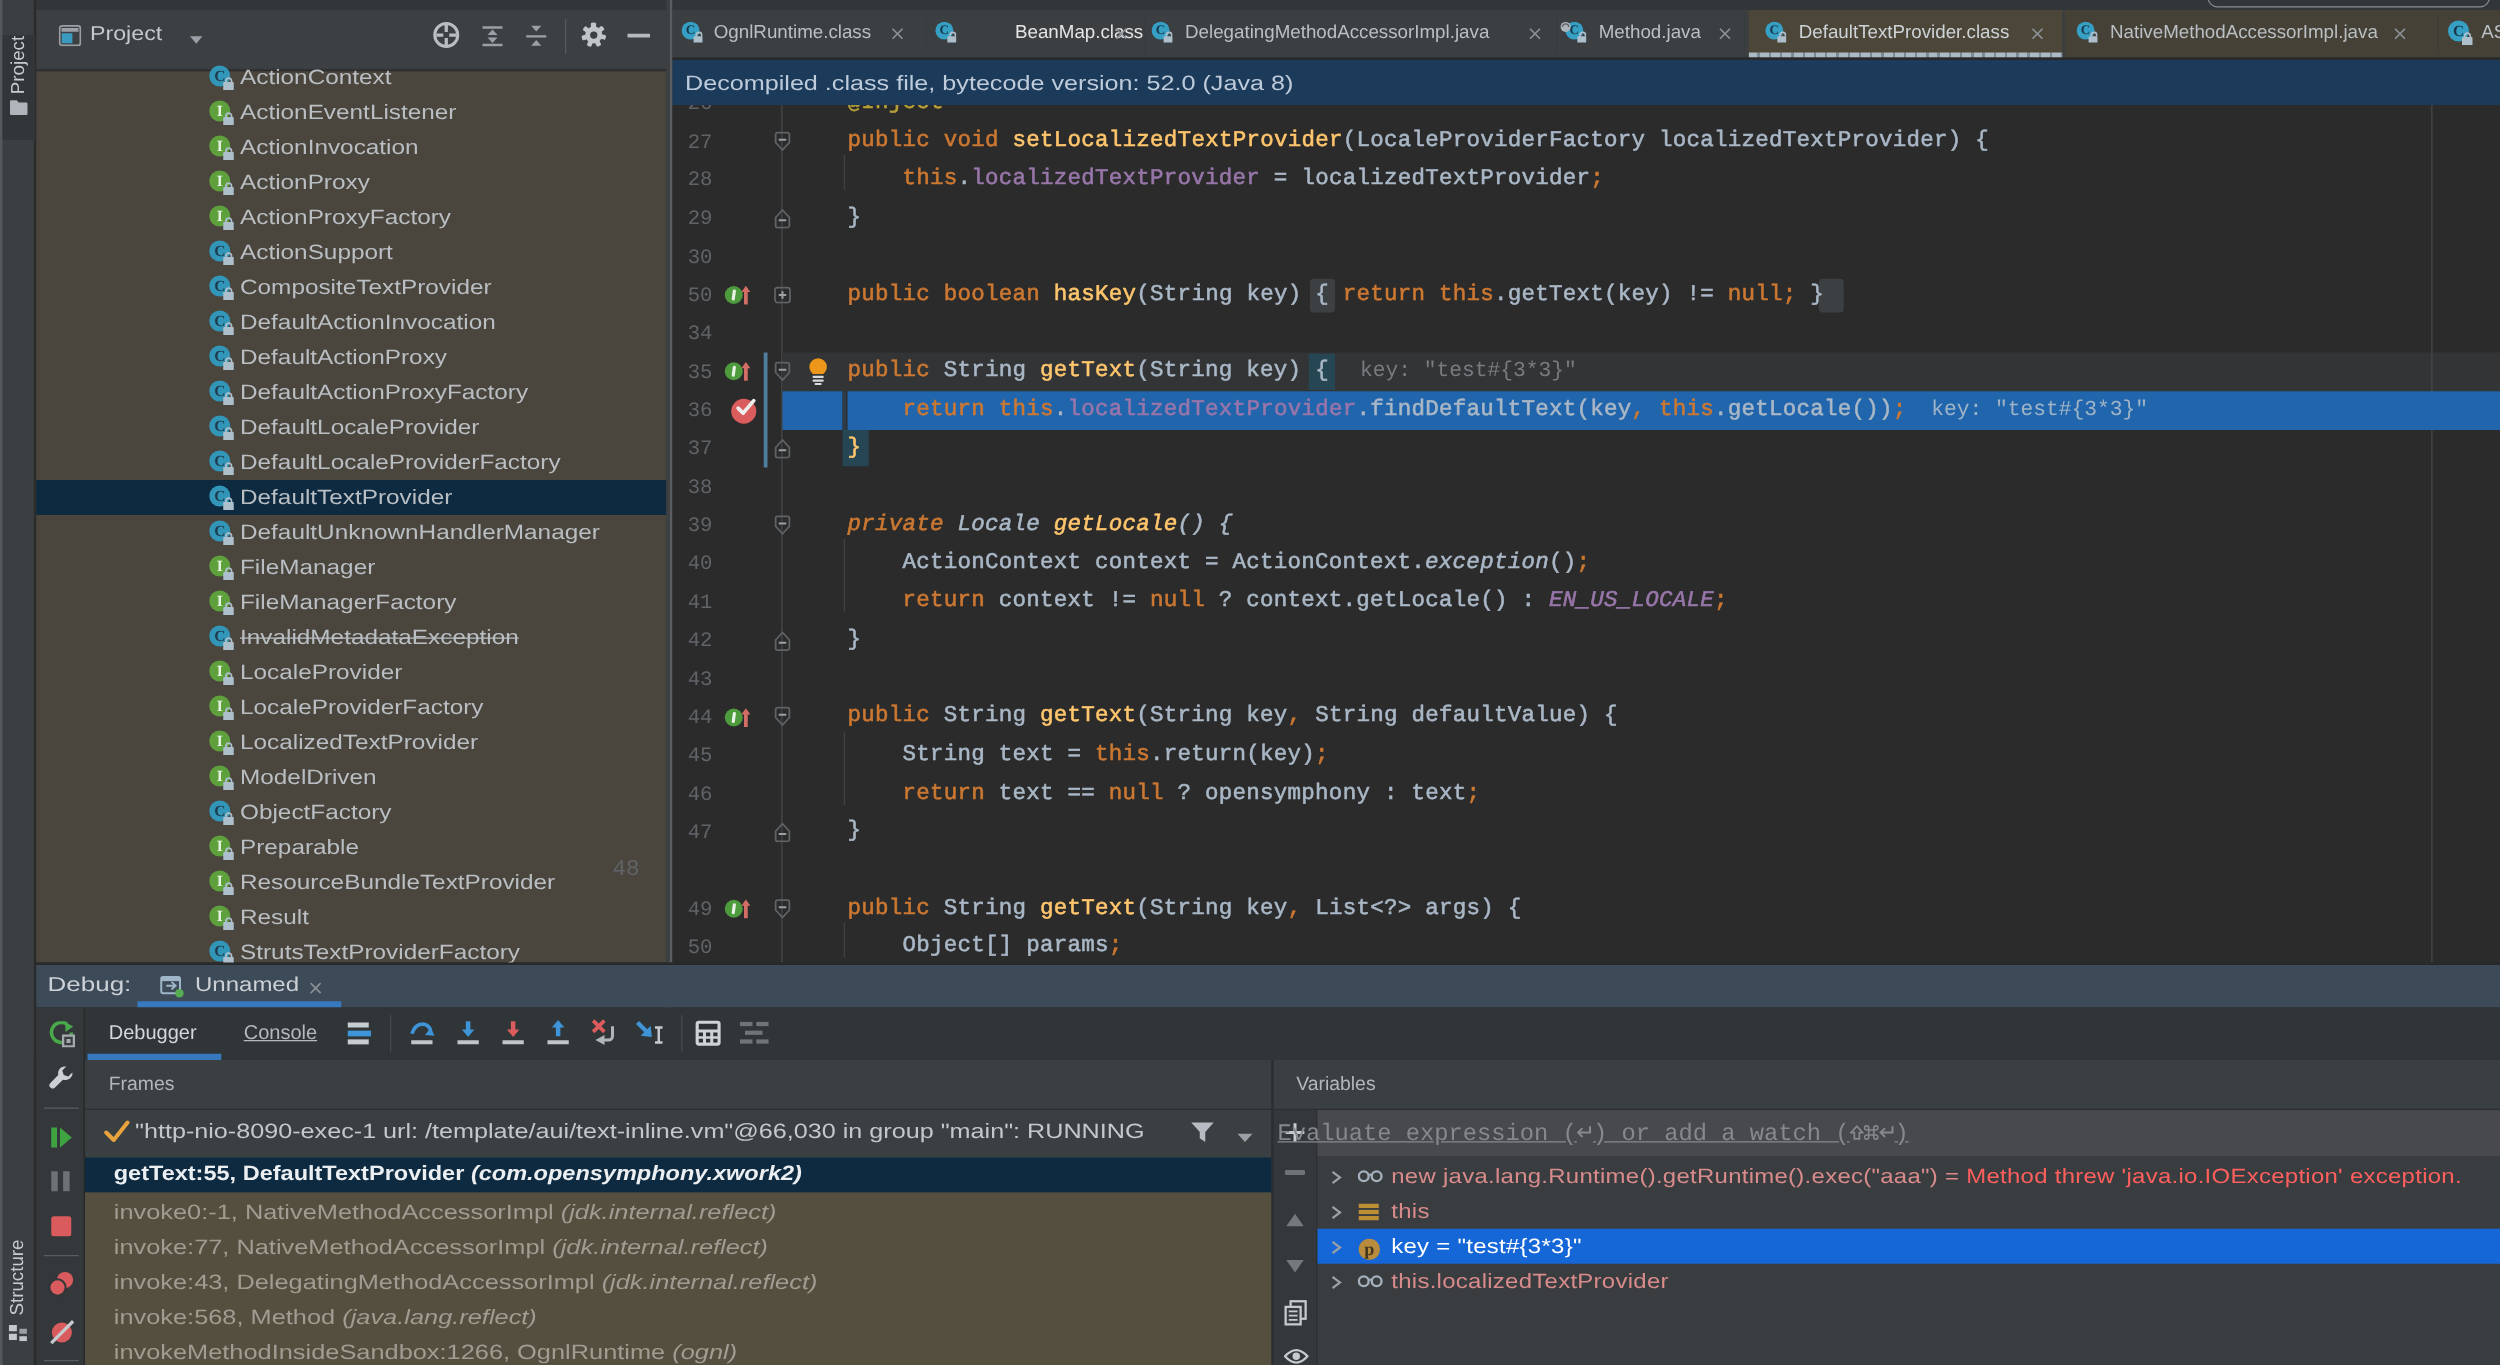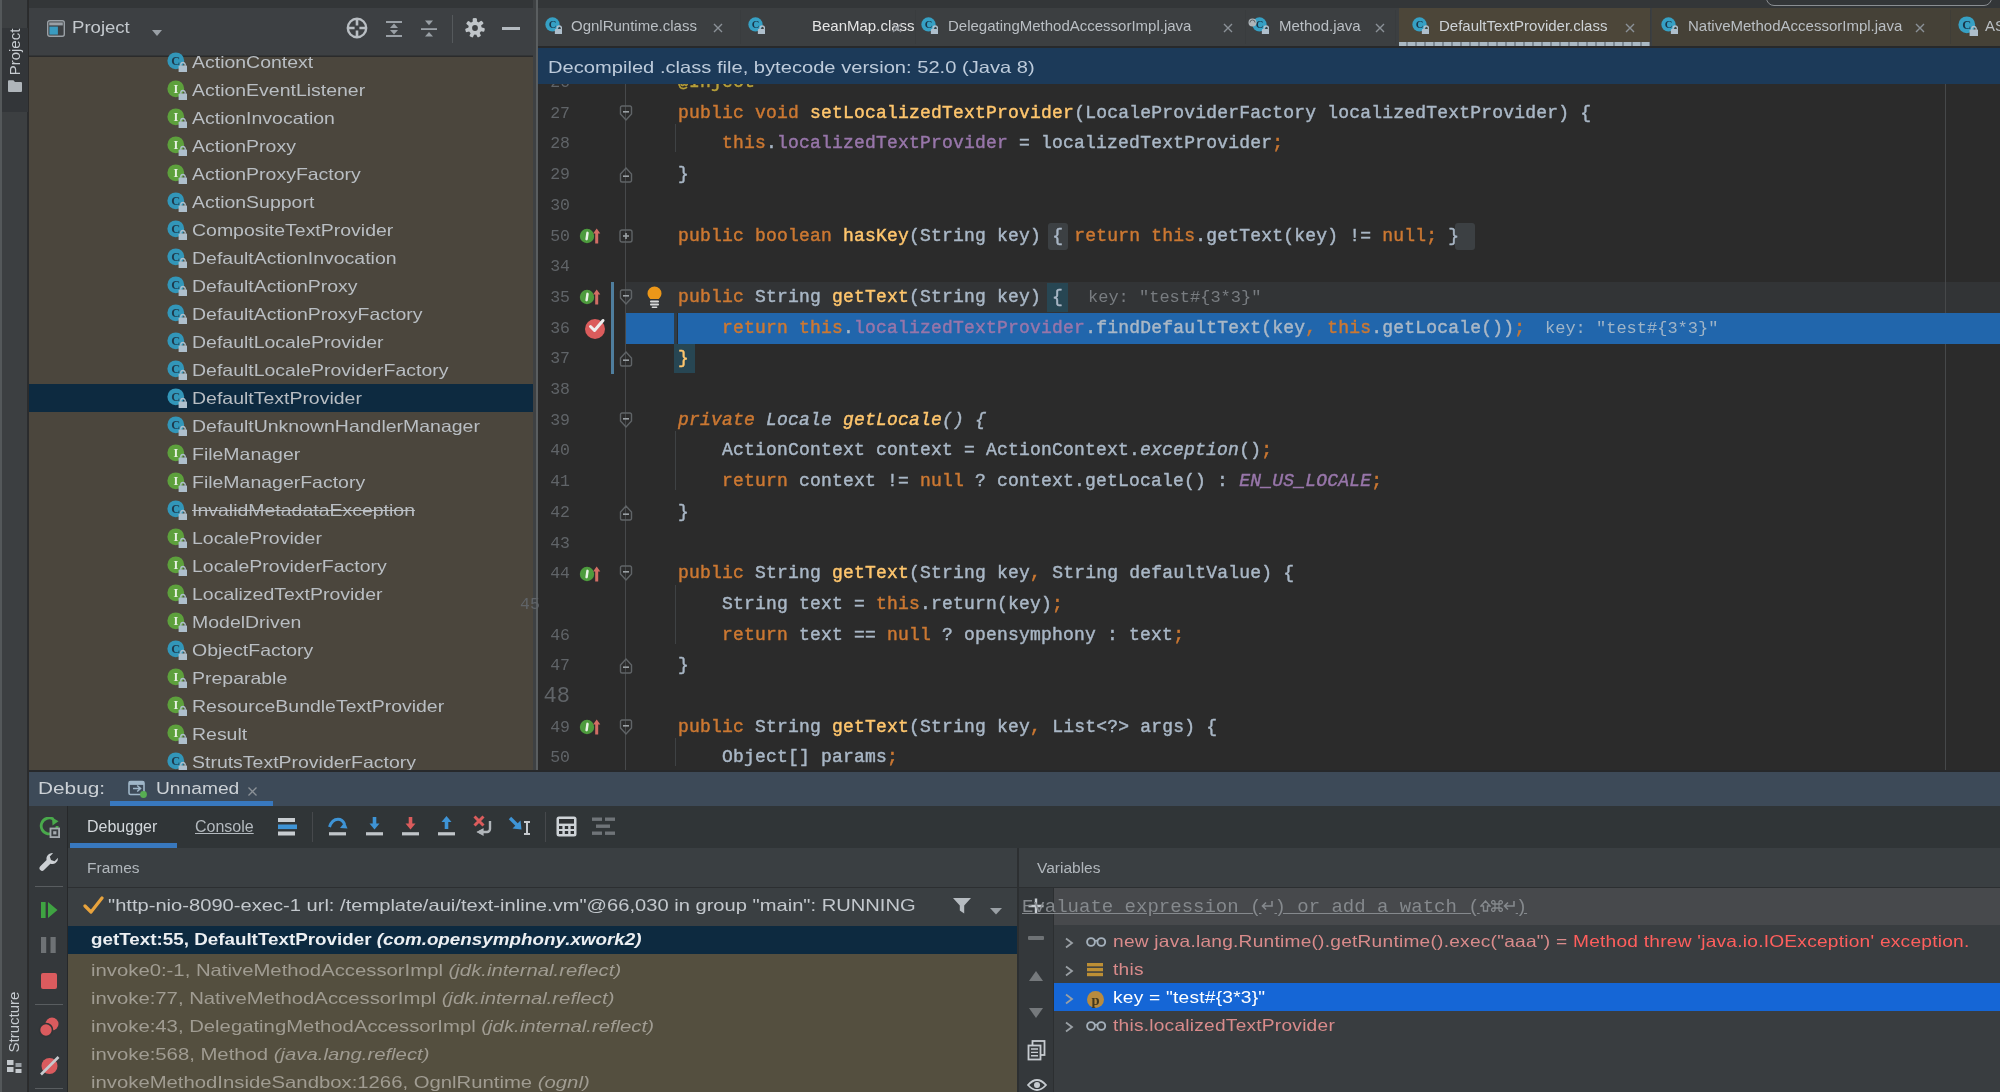--- a/index.html
+++ b/index.html
@@ -348,24 +348,24 @@
 <div style="position:absolute;left:490px;top:281.9px;width:80px;height:31px;color:#606468;font-size:16.5px;text-align:right;font-family:'Liberation Mono',monospace;line-height:31px;">35</div>
 <div style="position:absolute;left:490px;top:312.59999999999997px;width:80px;height:31px;color:#606468;font-size:16.5px;text-align:right;font-family:'Liberation Mono',monospace;line-height:31px;">36</div>
 <div style="position:absolute;left:490px;top:343.29999999999995px;width:80px;height:31px;color:#606468;font-size:16.5px;text-align:right;font-family:'Liberation Mono',monospace;line-height:31px;">37</div>
 <div style="position:absolute;left:490px;top:374.0px;width:80px;height:31px;color:#606468;font-size:16.5px;text-align:right;font-family:'Liberation Mono',monospace;line-height:31px;">38</div>
 <div style="position:absolute;left:490px;top:404.69999999999993px;width:80px;height:31px;color:#606468;font-size:16.5px;text-align:right;font-family:'Liberation Mono',monospace;line-height:31px;">39</div>
 <div style="position:absolute;left:490px;top:435.4px;width:80px;height:31px;color:#606468;font-size:16.5px;text-align:right;font-family:'Liberation Mono',monospace;line-height:31px;">40</div>
 <div style="position:absolute;left:490px;top:466.0999999999999px;width:80px;height:31px;color:#606468;font-size:16.5px;text-align:right;font-family:'Liberation Mono',monospace;line-height:31px;">41</div>
 <div style="position:absolute;left:490px;top:496.79999999999995px;width:80px;height:31px;color:#606468;font-size:16.5px;text-align:right;font-family:'Liberation Mono',monospace;line-height:31px;">42</div>
 <div style="position:absolute;left:490px;top:527.5px;width:80px;height:31px;color:#606468;font-size:16.5px;text-align:right;font-family:'Liberation Mono',monospace;line-height:31px;">43</div>
 <div style="position:absolute;left:490px;top:558.1999999999999px;width:80px;height:31px;color:#606468;font-size:16.5px;text-align:right;font-family:'Liberation Mono',monospace;line-height:31px;">44</div>
-<div style="position:absolute;left:490px;top:588.9px;width:80px;height:31px;color:#606468;font-size:16.5px;text-align:center;font-family:'Liberation Mono',monospace;line-height:31px;">45</div>
+<div style="position:absolute;left:490px;top:588.9px;width:80px;height:31px;color:#606468;font-size:16.5px;text-align:right;font-family:'Liberation Mono',monospace;line-height:31px;">45</div>
 <div style="position:absolute;left:490px;top:619.6px;width:80px;height:31px;color:#606468;font-size:16.5px;text-align:right;font-family:'Liberation Mono',monospace;line-height:31px;">46</div>
 <div style="position:absolute;left:490px;top:650.3px;width:80px;height:31px;color:#606468;font-size:16.5px;text-align:right;font-family:'Liberation Mono',monospace;line-height:31px;">47</div>
-<div style="position:absolute;left:490px;top:681.0px;width:80px;height:31px;color:#606468;font-size:22px;text-align:right;font-family:'Liberation Mono',monospace;line-height:31px;">48</div>
+<div style="position:absolute;left:490px;top:681.0px;width:80px;height:31px;color:#606468;font-size:18px;text-align:left;font-family:'Liberation Mono',monospace;line-height:31px;">48</div>
 <div style="position:absolute;left:490px;top:711.6999999999999px;width:80px;height:31px;color:#606468;font-size:16.5px;text-align:right;font-family:'Liberation Mono',monospace;line-height:31px;">49</div>
 <div style="position:absolute;left:490px;top:742.4px;width:80px;height:31px;color:#606468;font-size:16.5px;text-align:right;font-family:'Liberation Mono',monospace;line-height:31px;">50</div>
 <div style="position:absolute;left:490px;top:67.0px;width:80px;height:31px;color:#606468;font-size:16.5px;text-align:right;font-family:'Liberation Mono',monospace;line-height:31px;">26</div>
 <div style="position:absolute;left:1048px;top:222.5px;width:20px;height:27px;background:#3c4043;border-radius:3px;"></div>
 <div style="position:absolute;left:1455px;top:222.5px;width:20px;height:27px;background:#3c4043;border-radius:3px;"></div>
 <div style="position:absolute;left:1047px;top:282.9px;width:21px;height:29px;background:#274653;"></div>
 <div style="position:absolute;left:674px;top:344.29999999999995px;width:21px;height:29px;background:#274653;"></div>
 <div style="position:absolute;left:674px;top:312.59999999999997px;width:3px;height:31px;background:#2e3c48;"></div>
 <div style="position:absolute;left:675px;top:124.4px;width:1px;height:28.0px;background:#3f4244;"></div>
 <div style="position:absolute;left:675px;top:431.4px;width:1px;height:58.69999999999993px;background:#3f4244;"></div>

